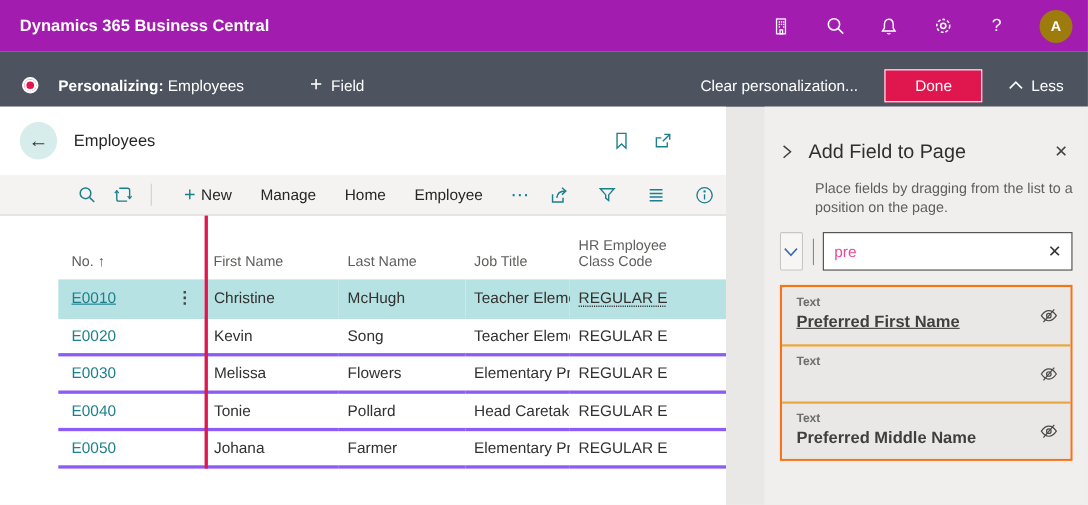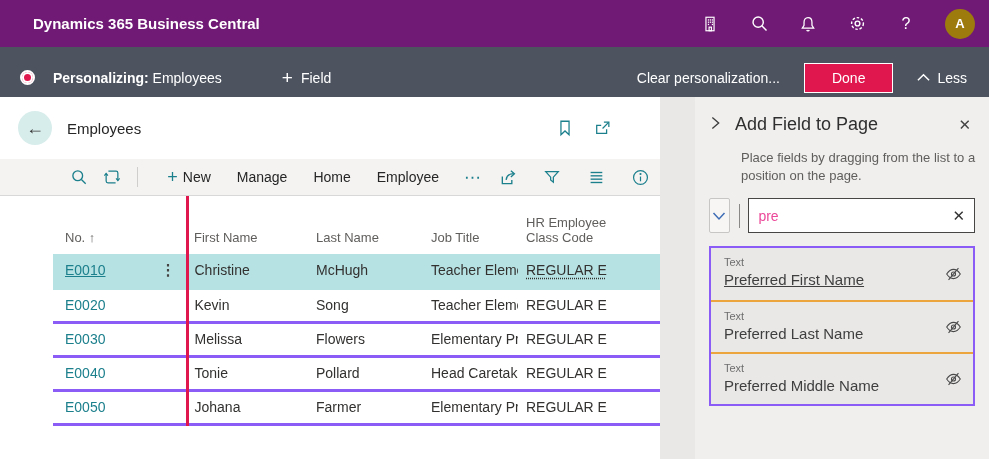--- a/index.html
+++ b/index.html
@@ -1,20 +1,20 @@
 <!DOCTYPE html>
 <html><head>
 <meta charset="utf-8">
 <style>
   * { margin:0; padding:0; box-sizing:border-box; }
   html,body { width:989px; height:459px; overflow:hidden; }
   body { font-family:"Liberation Sans", sans-serif; background:#e9e8e7; color:#323130; }
 
   
-  .topbar { height:47px; background:#701a75; display:flex; align-items:center; padding:0 14px 0 33px; }
+  .topbar { height:47px; background:#a21caf; display:flex; align-items:center; padding:0 14px 0 18px; }
   .app-title { color:#fff; font-size:15px; font-weight:bold; margin-right:auto; cursor:pointer; }
   .topbar-icons { display:flex; align-items:center; gap:29px; }
   .tbi { width:20px; height:20px; display:flex; align-items:center; justify-content:center; color:#fff; cursor:pointer; }
   .tbi.help { font-size:16px; font-weight:400; }
   .avatar { width:30px; height:30px; border-radius:50%; background:#9d7b0d; color:#fff; font-size:13px; font-weight:bold; display:flex; align-items:center; justify-content:center; cursor:pointer; }
 
   
   .pbar { height:50px; background:#4d5460; display:flex; align-items:center; padding:11px 22px 0 20px; color:#fff; font-size:14px; }
   .rec-dot { width:15px; height:15px; border-radius:50%; background:#e0164e; box-shadow:0 0 0 2px #fff inset; border:2px solid #fff; margin-right:18px; }
   .p-label { white-space:nowrap; }
@@ -55,32 +55,32 @@
   td.c1 { padding-left:12px; border-right:1px solid #ececec; position:relative; }
   tr.row { cursor:pointer; }
   tr.selected td { background:#b7e2e3; border-bottom-color:#b7e2e3; }
   .cell-link { color:#1b7f8c; cursor:pointer; }
   tr.selected .cell-link { text-decoration:underline; }
   tr.selected td.c5 { text-decoration:underline dotted; text-underline-offset:3px; }
   .row-menu { position:absolute; right:10px; top:50%; transform:translateY(-50%); color:#444; font-size:15px; font-weight:bold; cursor:pointer; }
 
   
   .panel { margin-left:35px; flex:1; background:#f0efee; padding:0 14px; overflow:hidden; }
-  .panel-header { display:flex; align-items:flex-start; margin-top:17px; }
+  .panel-header { display:flex; align-items:center; margin-top:30px; }
   .collapse-chevron { display:flex; cursor:pointer; color:#3d3d3d; }
   .panel-title { font-size:18px; font-weight:400; color:#2f2f2f; margin-left:13px; flex:1; }
   .panel-close { font-size:15px; color:#444; cursor:pointer; padding:2px 4px; }
   .panel-desc { font-size:13px; color:#605e5c; line-height:1.35; margin-top:13px; width:250px;margin-left:32px; }
   .panel-controls { display:flex; align-items:center; margin-top:14px; }
   .dd-btn { width:38px; height:35px; background:#f7f6f5; border:1px solid #c8c6c4; border-radius:2px; display:flex; align-items:center; justify-content:center; cursor:pointer; }
   .v-div { width:1px; height:24px; background:#8a8886; margin:0 9px; }
   .searchbox { flex:1; height:35px; border:1px solid #484644; background:#fff; display:flex; align-items:center; }
   .searchbox input { flex:1; border:none; outline:none; font-size:14px; font-family:inherit; padding:0 4px 0 9px; color:#ec4899; background:transparent; min-width:0; }
   .searchbox .clear { font-size:15px; color:#333; padding:0 9px; cursor:pointer; }
-  .field-list { margin-top:13px; border:2px solid #8b5cf6; }
+  .field-list { margin-top:13px; border:2px solid #f97316;font-weight:bold; }
   .field-item { background:#e9e8e7; height:52px; padding:8px 38px 8px 13px; position:relative; cursor:grab; }
   .field-item + .field-item { border-top:2px solid #eca53c; }
   .f-type { font-size:11px; color:#6e6e6e; }
   .f-name { font-size:15px; color:#3f3f3f; margin-top:3px; white-space:nowrap; }
   .field-item:first-child .f-name { text-decoration:underline; }
   .eye-icon { position:absolute; right:11px; top:50%; transform:translateY(-50%); color:#4a4a4a; cursor:pointer; display:flex; }
 
   svg { display:block; }
 </style>
 </head>
@@ -323,21 +323,20 @@
         <span class="eye-icon">
           <svg width="17" height="17" viewBox="0 0 20 20" fill="none" stroke="currentColor" stroke-width="1.3">
             <path d="M2 10 C4.5 6.2 7.2 4.6 10 4.6 S15.5 6.2 18 10 C15.5 13.8 12.8 15.4 10 15.4 S4.5 13.8 2 10 Z"></path>
             <circle cx="10" cy="10" r="2.4"></circle>
               <line x1="4.2" y1="16.8" x2="15.8" y2="3.2"></line>
           </svg>
         </span>
       </div>
       <div class="field-item">
         <div class="f-type">Text</div>
-        <div class="f-name">Preferred Last Name</div>
         <span class="eye-icon">
           <svg width="17" height="17" viewBox="0 0 20 20" fill="none" stroke="currentColor" stroke-width="1.3">
             <path d="M2 10 C4.5 6.2 7.2 4.6 10 4.6 S15.5 6.2 18 10 C15.5 13.8 12.8 15.4 10 15.4 S4.5 13.8 2 10 Z"></path>
             <circle cx="10" cy="10" r="2.4"></circle>
               <line x1="4.2" y1="16.8" x2="15.8" y2="3.2"></line>
           </svg>
         </span>
       </div>
       <div class="field-item">
         <div class="f-type">Text</div>

